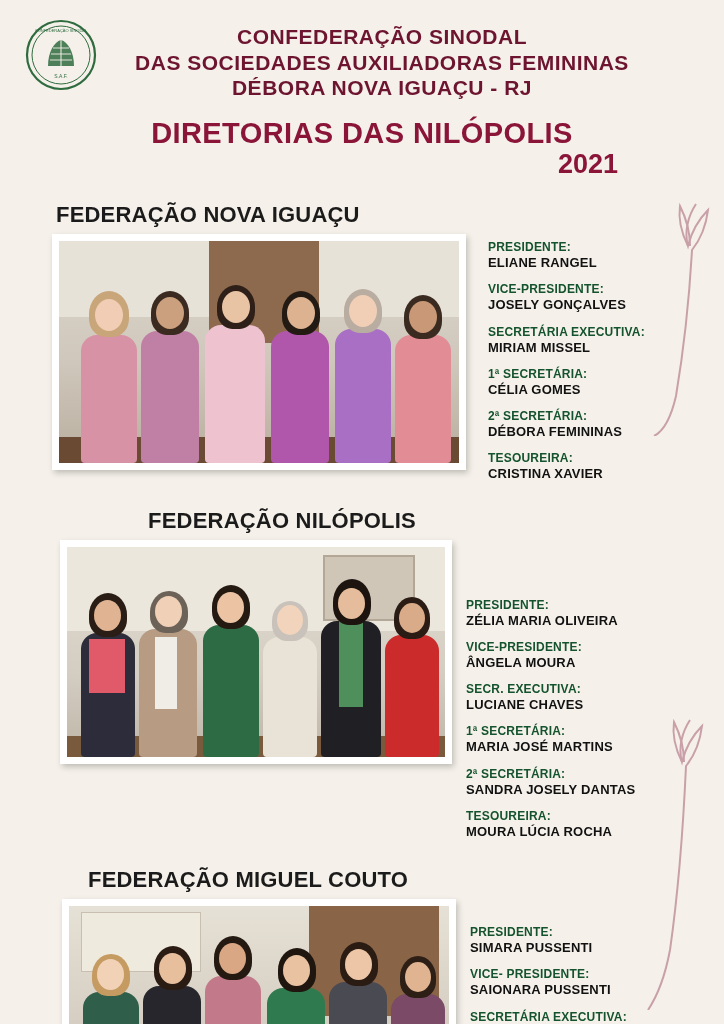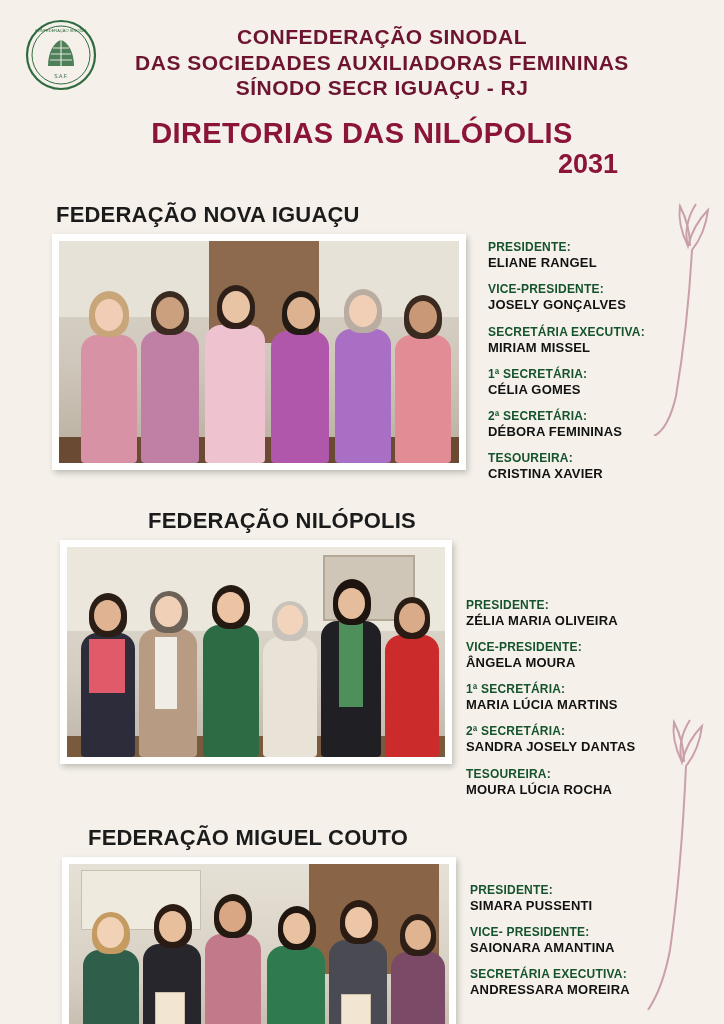--- a/index.html
+++ b/index.html
@@ -162,25 +162,25 @@
       <path d="M37 22 L37 50" stroke="#f5f1ea" stroke-width="1"></path>
       <path d="M29 30 L45 30 M27 36 L47 36 M26 42 L48 42" stroke="#f5f1ea" stroke-width="0.9"></path>
       <text x="37" y="60" font-size="5" fill="#2f6b3f" text-anchor="middle" font-family="Liberation Sans, sans-serif">S.A.F.</text>
       <text x="37" y="14" font-size="4" fill="#2f6b3f" text-anchor="middle" font-family="Liberation Sans, sans-serif">CONFEDERAÇÃO SINODAL</text>
     </svg>
   </div>
 
   <div class="org-title">
     <span class="l1">CONFEDERAÇÃO SINODAL</span>
     <span class="l2">DAS SOCIEDADES AUXILIADORAS FEMININAS</span>
-    <span class="l3">SÍNODO SECR IGUAÇU - RJ</span>
+    <span class="l3">DÉBORA NOVA IGUAÇU - RJ</span>
   </div>
 
   <div class="main-title">DIRETORIAS DAS NILÓPOLIS</div>
-  <div class="year">2031</div>
+  <div class="year">2021</div>
 </div>
 
 <div class="section" style="margin-top:24px;">
   <div class="sec-title">FEDERAÇÃO NOVA IGUAÇU</div>
   <div class="sec-body">
     <div class="photo-wrap">
       <div class="photo">
         <div class="scene">
           <div class="wall" style="background:linear-gradient(#ddd7cd,#cfc7bb 55%,#b9ae9f);"></div>
           <div style="position:absolute;left:0;top:0;width:100%;height:34%;background:#e7e2d8;"></div>
@@ -306,22 +306,26 @@
     <div class="roles" style="margin-left:14px;margin-top:58px;">
       <div class="role">
           <div class="r-label">PRESIDENTE:</div>
           <div class="r-name">ZÉLIA MARIA OLIVEIRA</div>
         </div>
       <div class="role">
           <div class="r-label">VICE-PRESIDENTE:</div>
           <div class="r-name">ÂNGELA MOURA</div>
         </div>
       <div class="role">
+          <div class="r-label">SECR. EXECUTIVA:</div>
+          <div class="r-name">LUCIANE CHAVES</div>
+        </div>
+      <div class="role">
           <div class="r-label">1ª SECRETÁRIA:</div>
-          <div class="r-name">MARIA LÚCIA MARTINS</div>
+          <div class="r-name">MARIA JOSÉ MARTINS</div>
         </div>
       <div class="role">
           <div class="r-label">2ª SECRETÁRIA:</div>
           <div class="r-name">SANDRA JOSELY DANTAS</div>
         </div>
       <div class="role">
           <div class="r-label">TESOUREIRA:</div>
           <div class="r-name">MOURA LÚCIA ROCHA</div>
         </div>
     </div>
@@ -377,21 +381,21 @@
       </div>
     </div>
 
     <div class="roles" style="margin-left:14px;margin-top:26px;">
       <div class="role">
           <div class="r-label">PRESIDENTE:</div>
           <div class="r-name">SIMARA PUSSENTI</div>
         </div>
       <div class="role">
           <div class="r-label">VICE- PRESIDENTE:</div>
-          <div class="r-name">SAIONARA AMANTINA</div>
+          <div class="r-name">SAIONARA PUSSENTI</div>
         </div>
       <div class="role">
           <div class="r-label">SECRETÁRIA EXECUTIVA:</div>
           <div class="r-name">ANDRESSARA MOREIRA</div>
         </div>
 
     </div>
   </div>
 </div>
 

